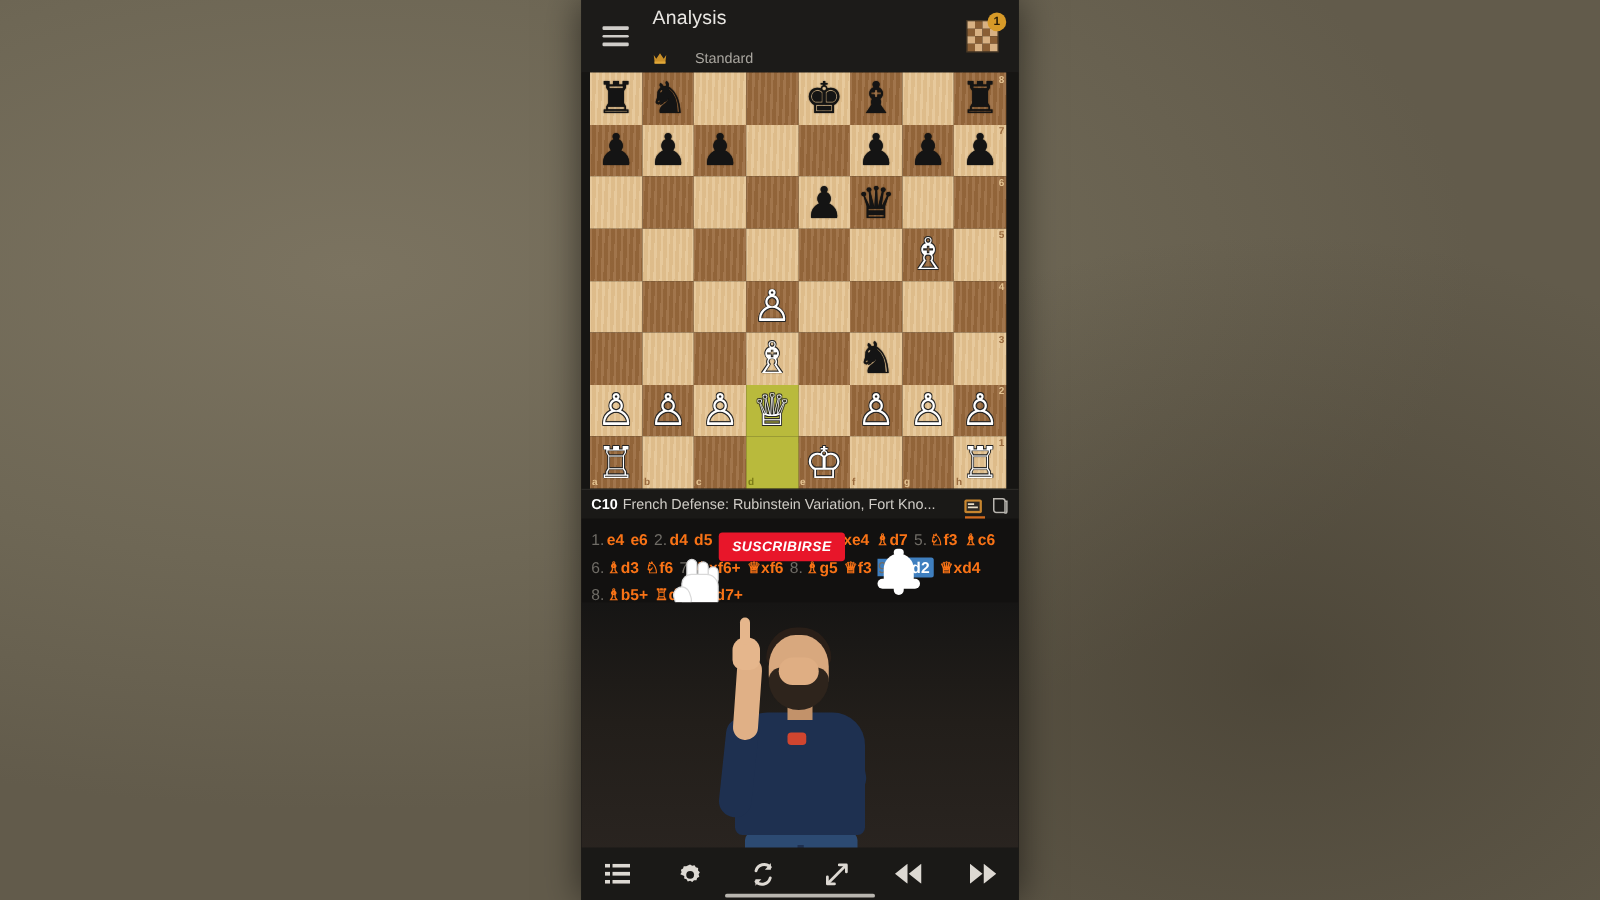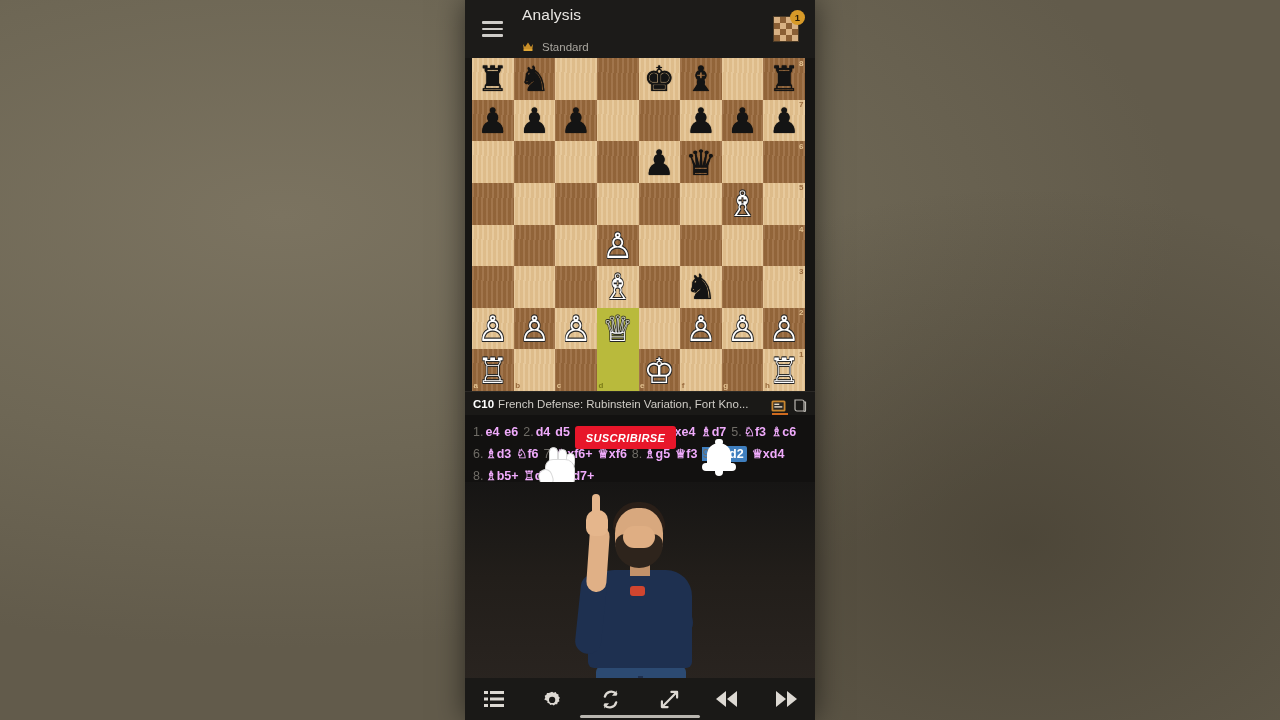--- a/index.html
+++ b/index.html
@@ -33,21 +33,21 @@
     display: flex; align-items: center;
   }
   .hamburger {
     width: 36px; height: 36px; margin-left: 9px;
     display: flex; flex-direction: column; justify-content: center;
     align-items: center; gap: 4px; cursor: pointer;
   }
   .hamburger span { display:block; width: 21px; height: 2.5px; background:#cfcdc9; border-radius:1px;}
   #title-block { margin-left: 12px; display:flex; flex-direction:column; justify-content:center; }
   #app-title { color:#e9e7e3; font-size:15.5px; letter-spacing:.2px; line-height:17px; }
-  #variant-row { display:flex; align-items:center; gap:8px; margin-top:18px; }
+  #variant-row { display:flex; align-items:center; gap:22px; margin-top:18px; }
   .crown-icon { width:12px; height:11px; position:relative; flex:0 0 auto; }
   .crown-icon svg { display:block; }
   #variant-label { color:#a9a69f; font-size:11.5px; line-height:12px; }
   #board-badge-wrap {
     position:absolute; right: 10px; top: 10px; width: 34px; height: 34px;
   }
   #mini-board {
     position:absolute; left:2px; top:6px; width:26px; height:26px;
     border:1px solid #4a3a26;
     display:grid; grid-template-columns:repeat(4,1fr); grid-template-rows:repeat(4,1fr);
@@ -97,21 +97,21 @@
   #opening-icons { display:flex; align-items:center; gap:8px; margin-left:6px; }
   .book-icon { width:14px; height:12px; position:relative; }
   #tab-underline { position:absolute; bottom:0; left:307px; width:16px; height:2.5px; background:#d06a1e; }
   
   #moves {
     position:relative; background:#121110; padding:6px 8px 8px 8px;
     height:67px; overflow:hidden;
   }
   .move-line { font-size:12.5px; line-height:22px; color:#dedbd5; white-space:nowrap; }
   .mv-num { color:#6f6c66; margin-right:2px; }
-  .mv { color:#f0abfc; font-weight:bold; margin-right:5px; }
+  .mv { color:#f97316; font-weight:bold; margin-right:5px; }
   .mv.current { background:#3f7fbf; color:#ffffff; border-radius:2px; padding:1px 3px; }
   
   #video-area {
     position:relative; background:#141312; height:238px; overflow:hidden;
   }
   #vid-bg { position:absolute; inset:0; background:linear-gradient(180deg,#161514 0%, #221e1a 40%, #2c2622 100%); }
   
   #presenter { position:absolute; left:50%; bottom:0; transform:translateX(-50%); width:160px; height:230px; }
   .p-head { position:absolute; left:55px; top:18px; width:48px; height:56px; background:#d8a87e; border-radius:45% 45% 42% 42%; }
   .p-hair { position:absolute; left:53px; top:12px; width:52px; height:30px; background:#2a1f18; border-radius:26px 26px 6px 6px; }

